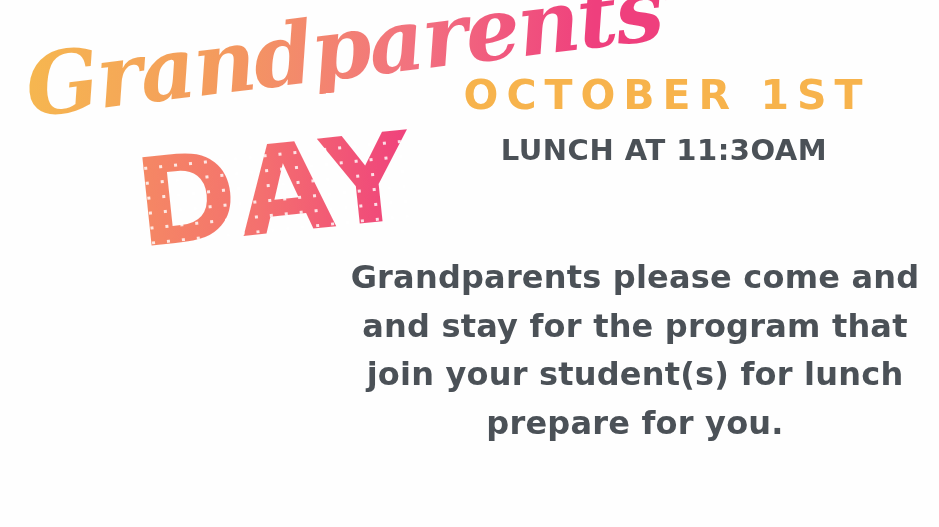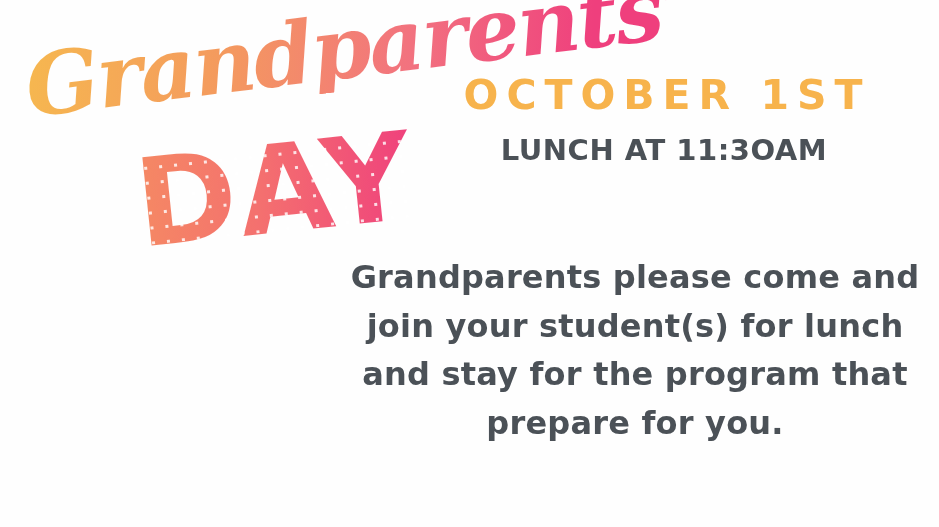--- a/index.html
+++ b/index.html
@@ -140,18 +140,18 @@
     <div class="block-word">DAY</div>
   </div>
 
   <div class="right-col">
     <div class="date-line">OCTOBER 1ST</div>
     <div class="time-line">LUNCH AT 11:3OAM</div>
   </div>
 
   <div class="body-copy">
     <span class="line">Grandparents please come and</span>
+    <span class="line">and stay for the program that</span>
     <span class="line">join your student(s) for lunch</span>
-    <span class="line">and stay for the program that</span>
     <span class="line">prepare for you.</span>
   </div>
 
 </div>
 
 </body></html>

